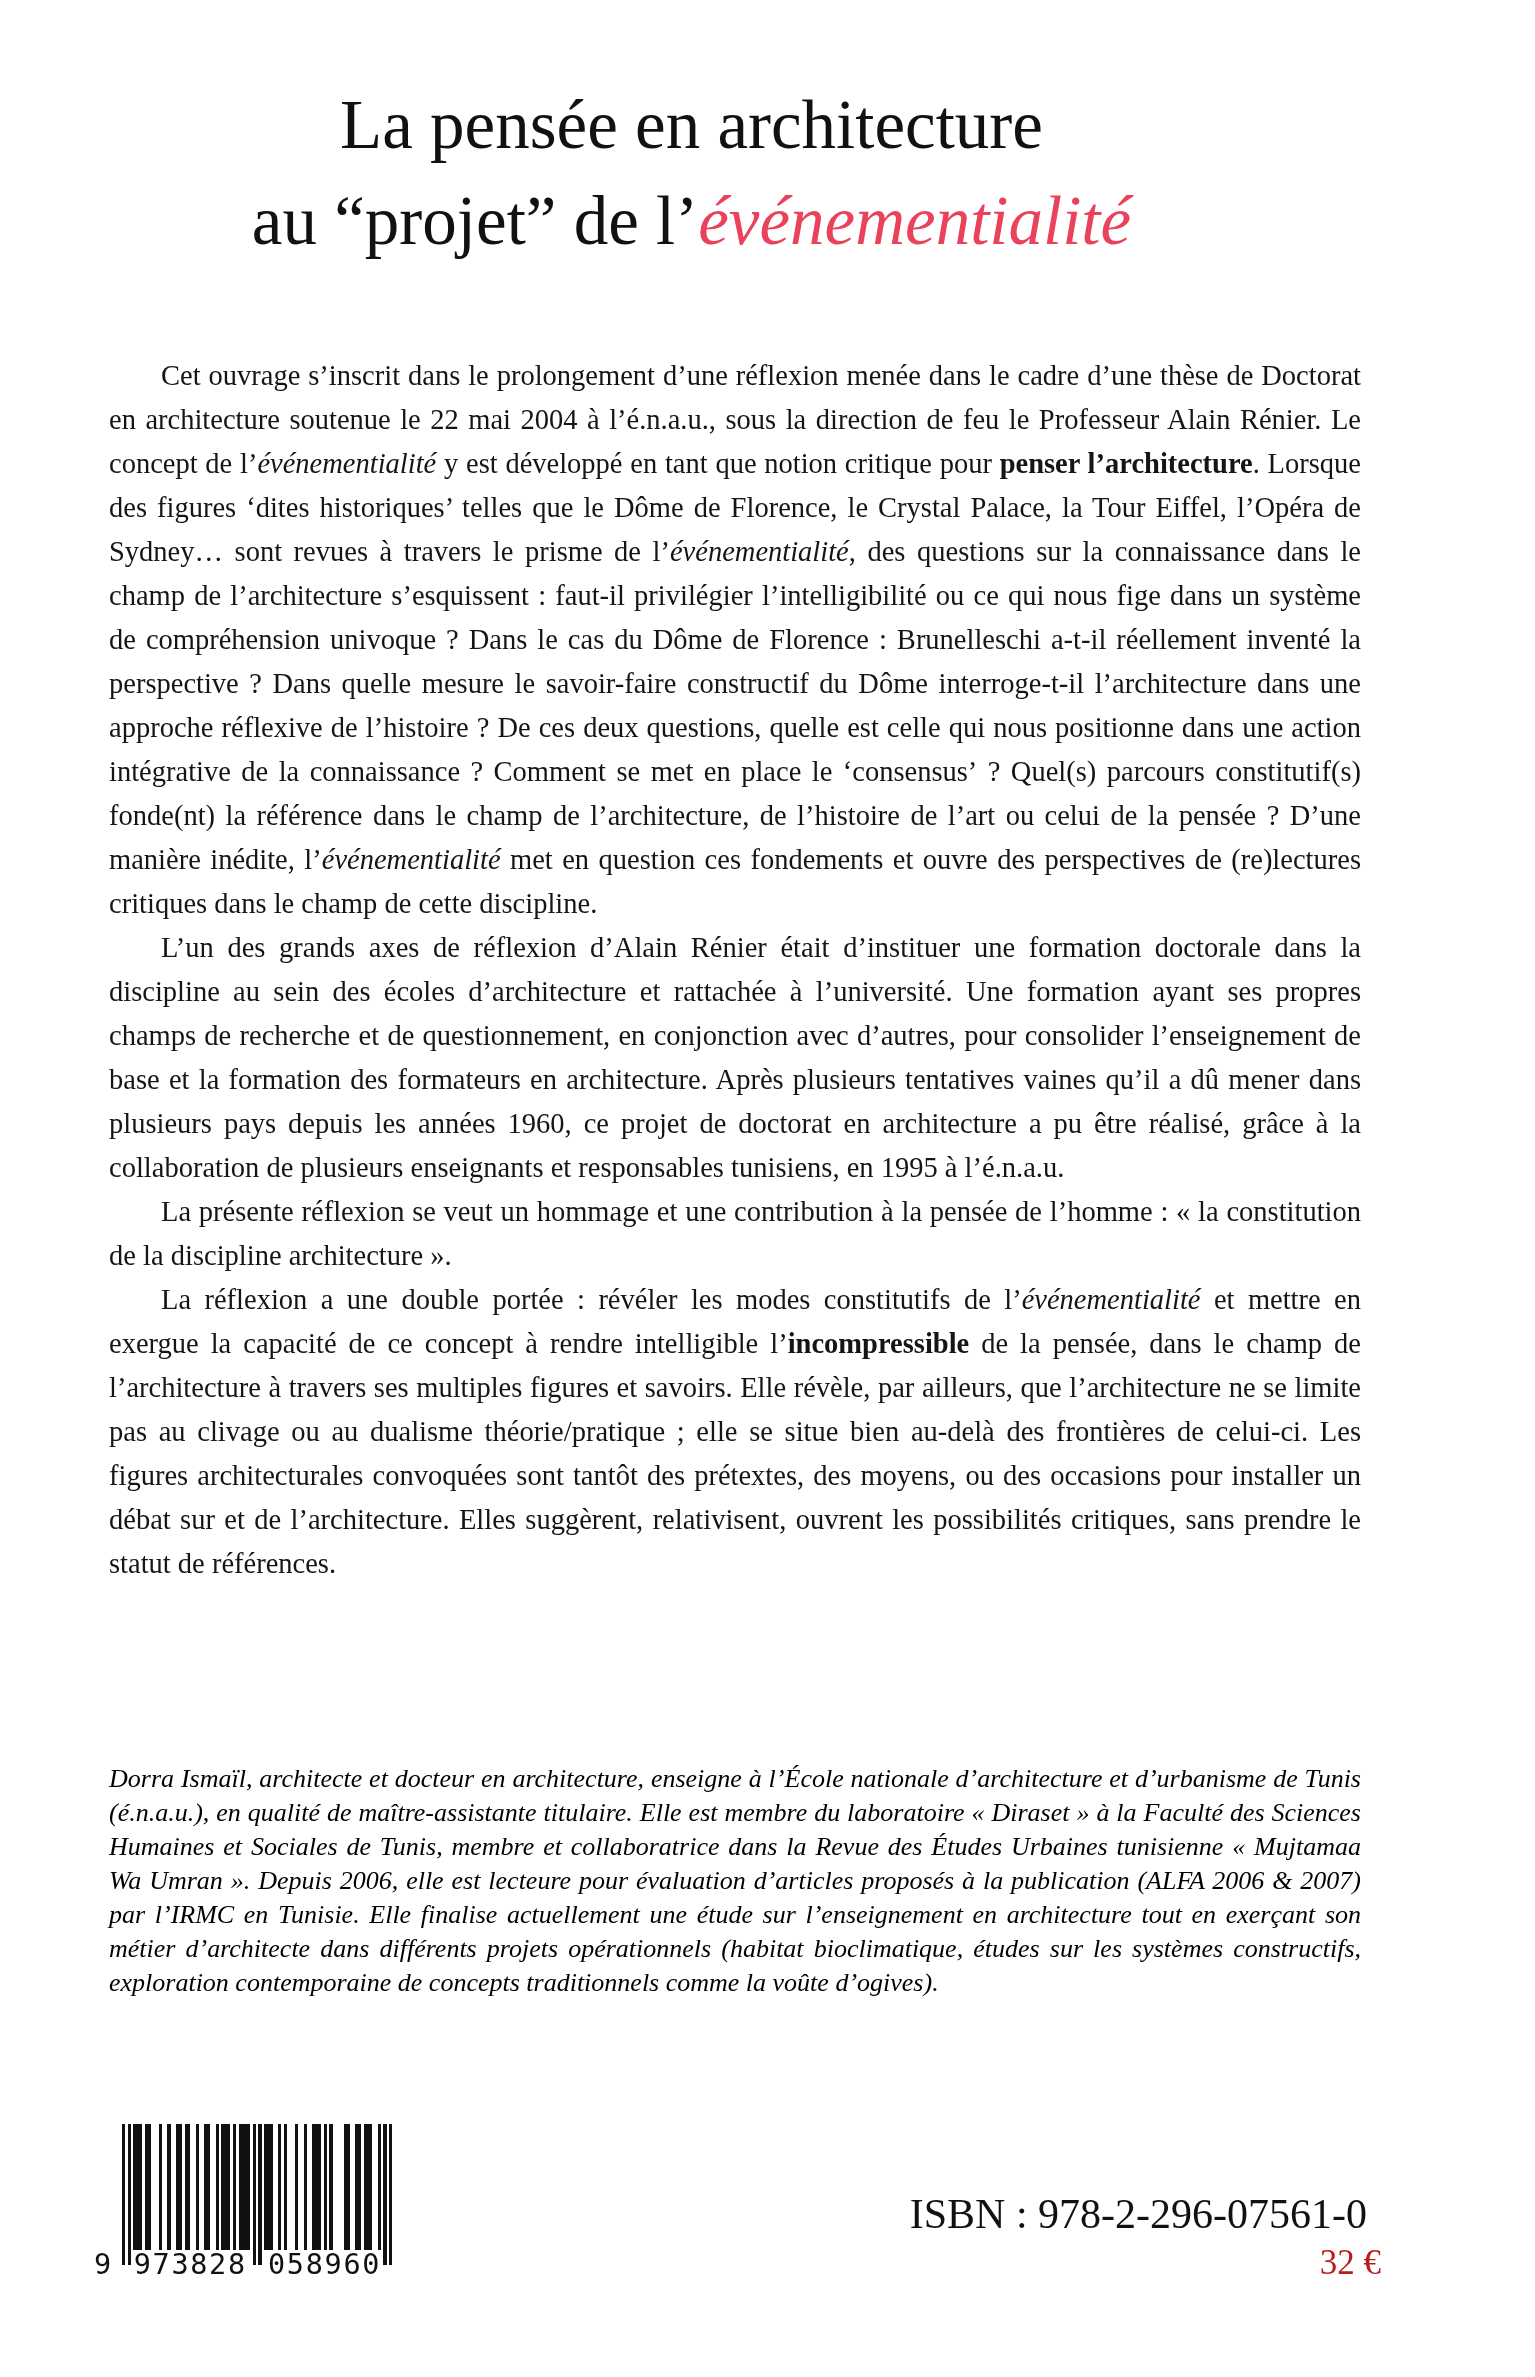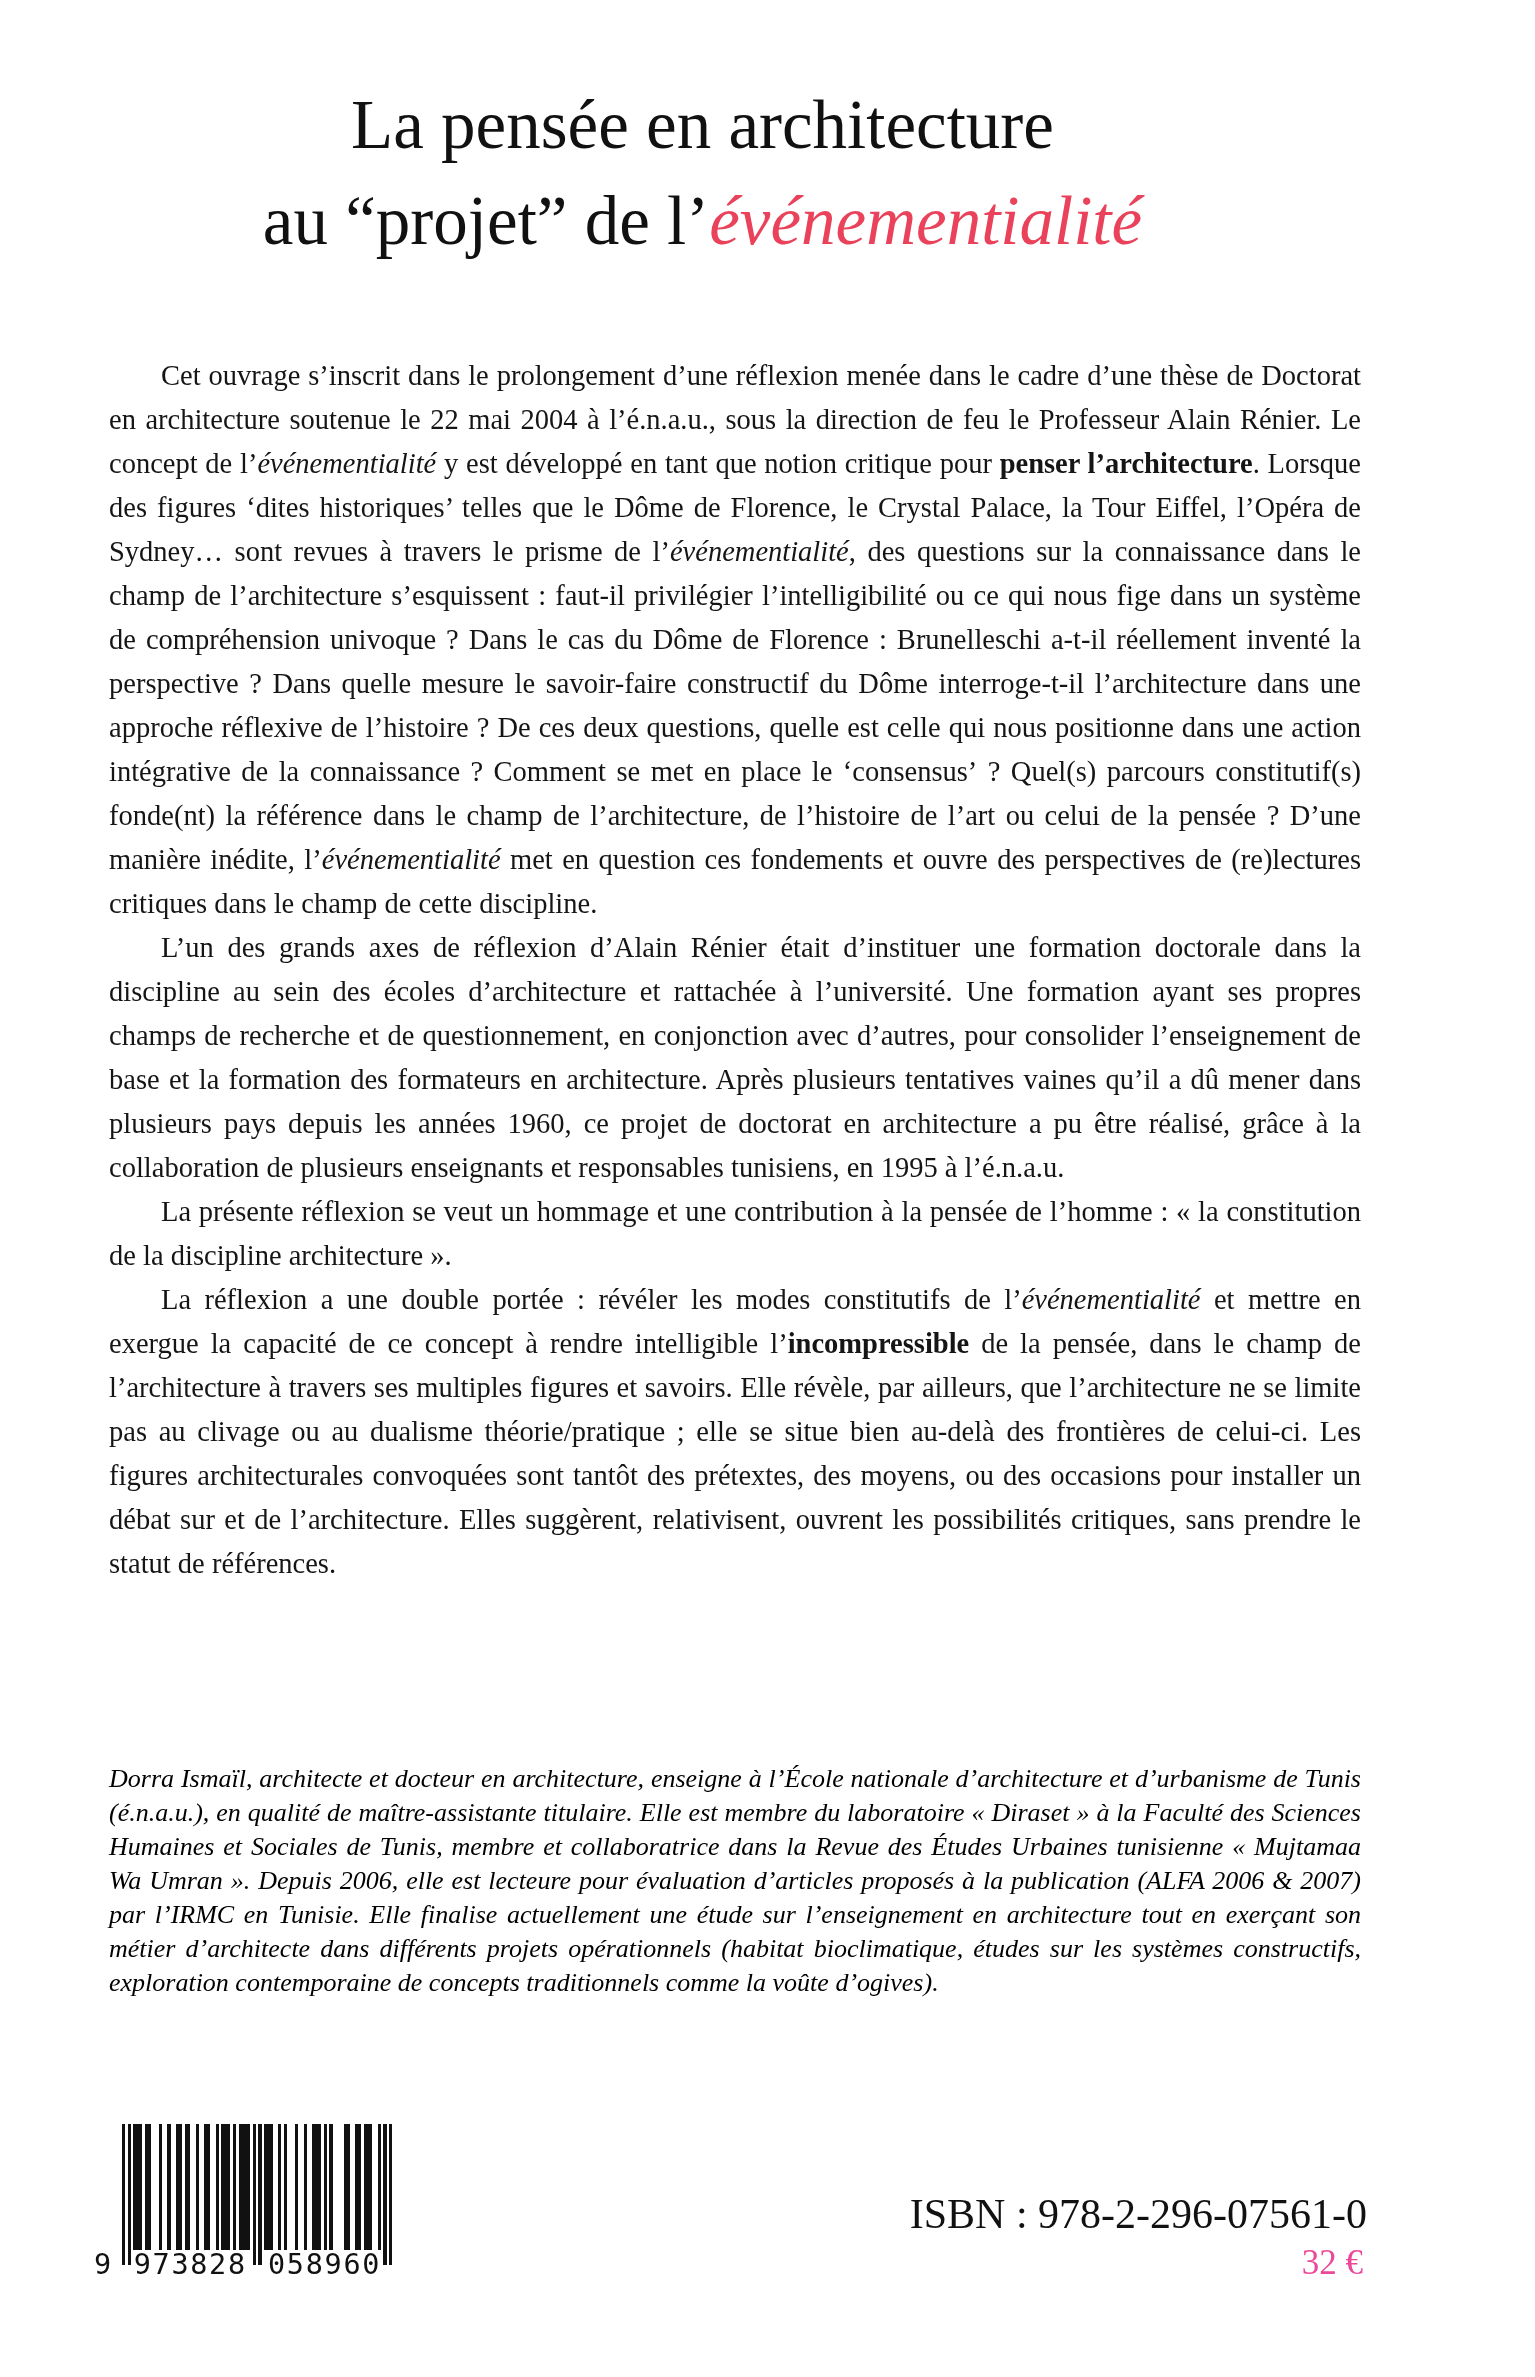--- a/index.html
+++ b/index.html
@@ -9,21 +9,21 @@
     height: 2377px;
     margin: 0 auto;
     background: #ffffff;
     color: #141414;
     font-family: "Liberation Serif", serif;
     overflow: hidden;
   }
   .title {
     position: absolute;
     top: 77px;
-    left: 16px;
+    left: 5px;
     width: 1373px;
     margin: 0;
     text-align: center;
     font-weight: 400;
     font-size: 69px;
     line-height: 96px;
     color: #111111;
   }
   .synopsis {
     position: absolute;
@@ -79,24 +79,24 @@
     top: 2196px;
     right: 168px;
     font-size: 42px;
     line-height: 37px;
     color: #111111;
     white-space: nowrap;
   }
   .price {
     position: absolute;
     top: 2243px;
-    right: 172px;
+    right: 154px;
     font-size: 35px;
     line-height: 40px;
-    color: #ec4899;
+    color: #b91c1c;
     white-space: nowrap;
   }
 </style>
 </head>
 <body>
 
 <div class="page">
 
   <h1 class="title">
     <div class="title-line"><span class="s-n">La pensée en architecture</span></div>

